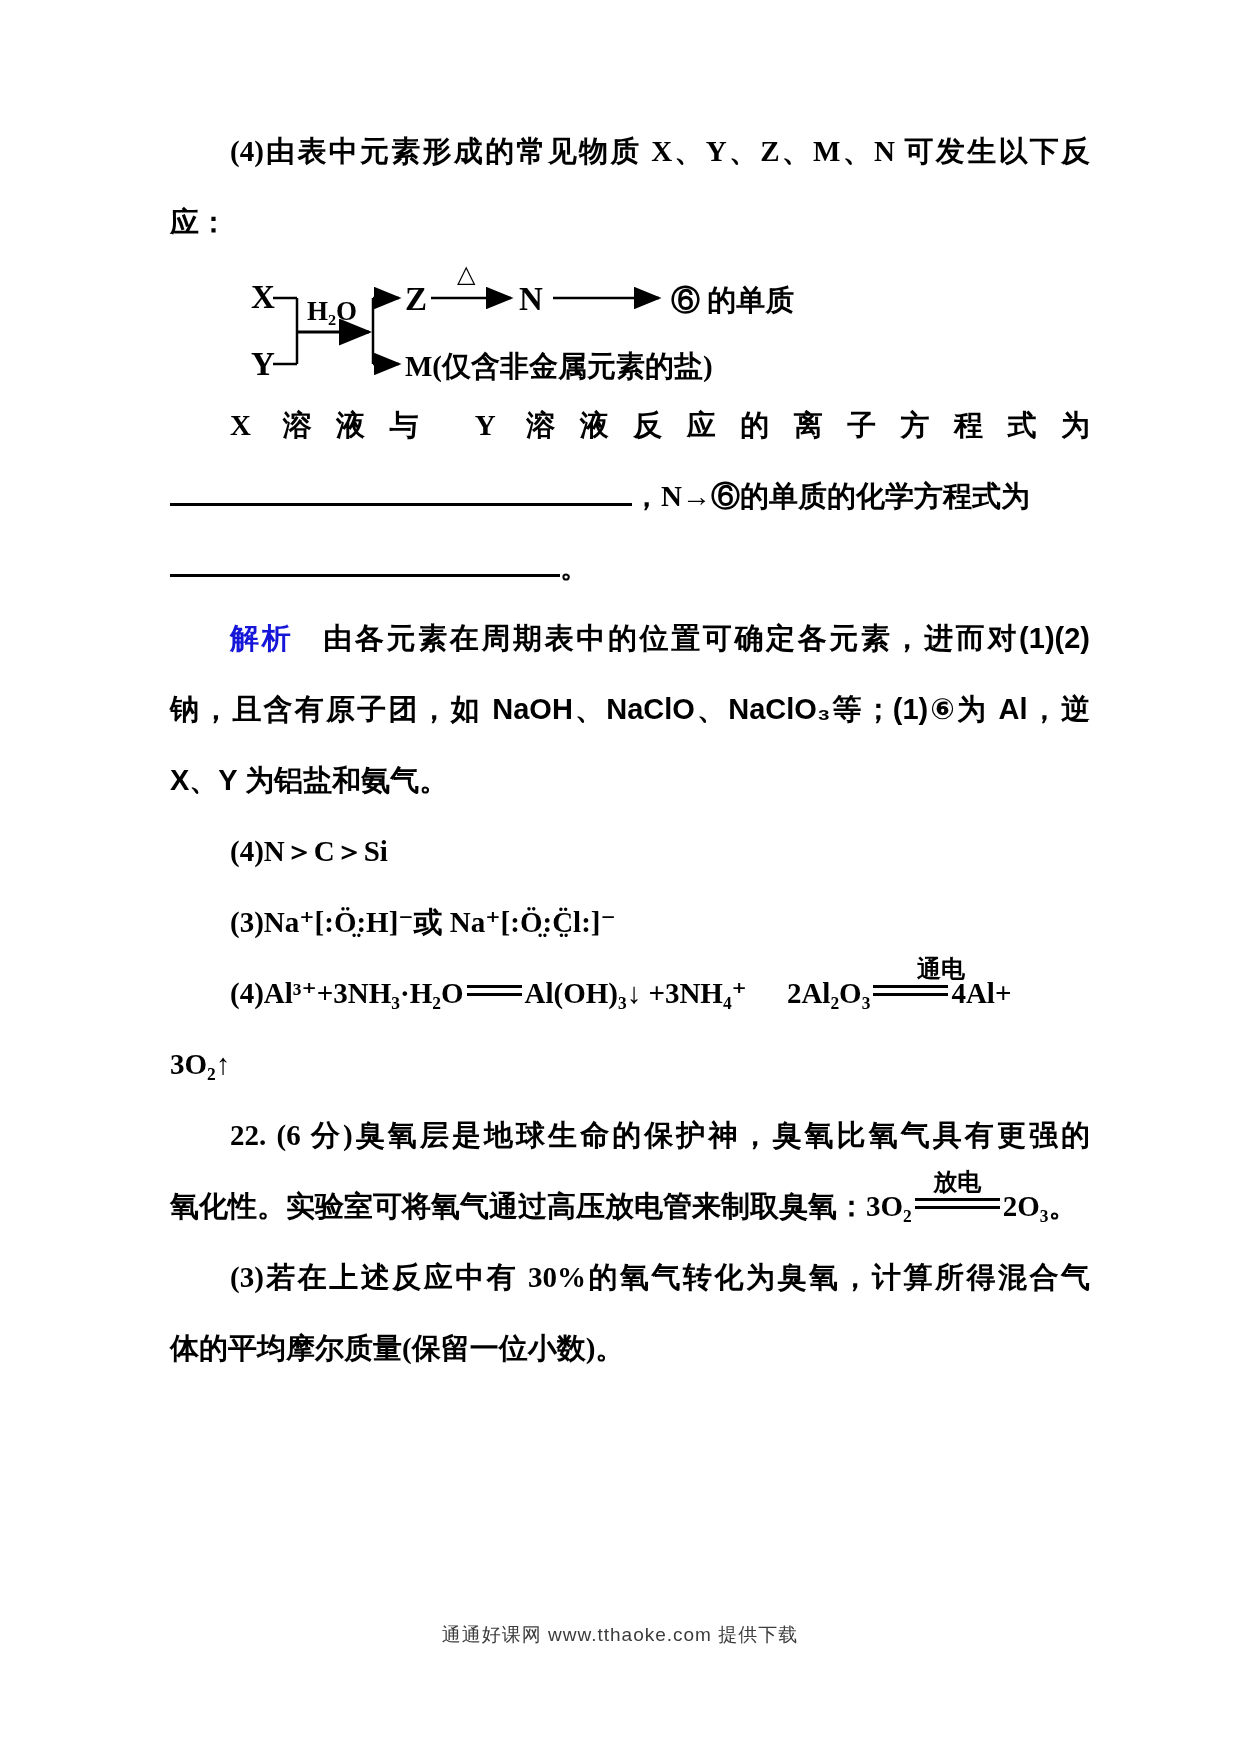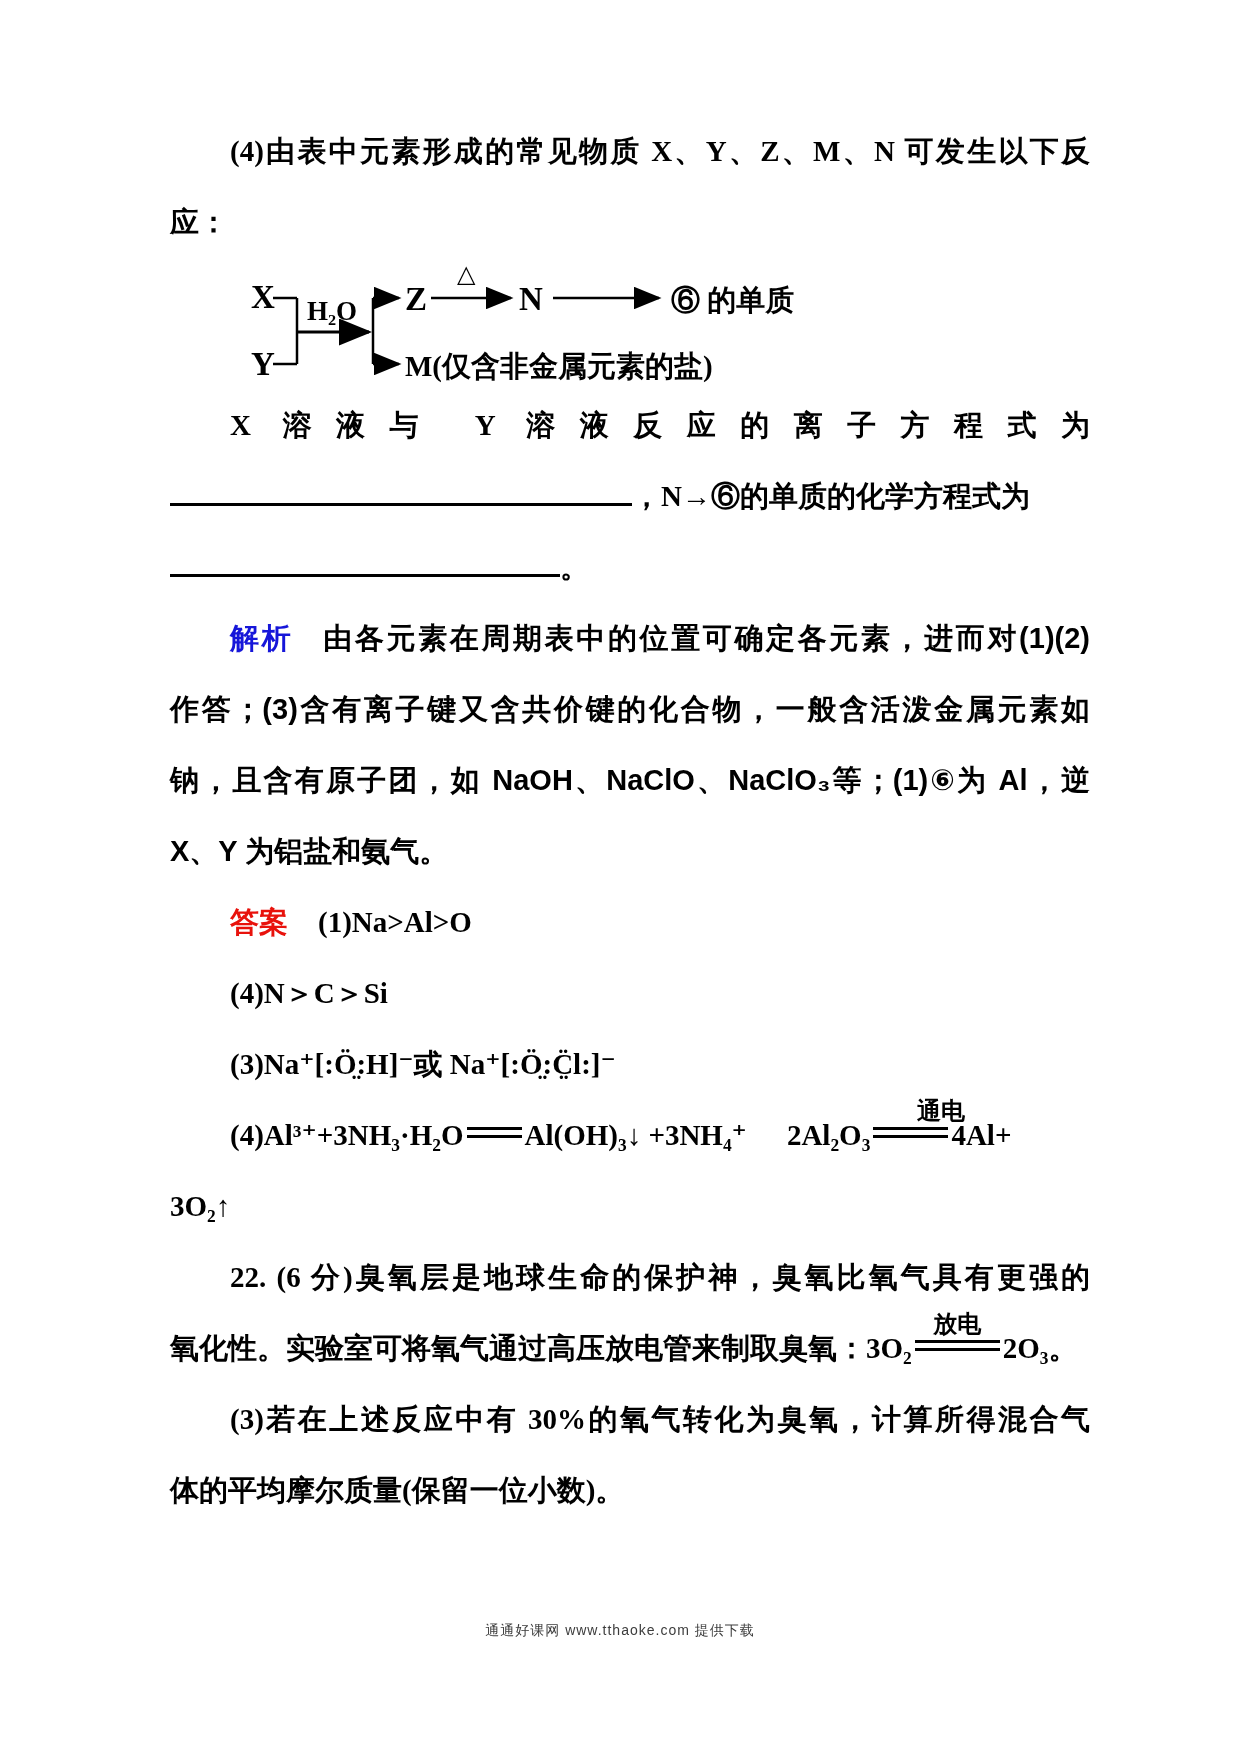--- a/index.html
+++ b/index.html
@@ -28,21 +28,21 @@
   .eq .cond{
     position:absolute;left:50%;bottom:15px;transform:translateX(-50%);
     font-size:24px;line-height:1;white-space:nowrap;font-weight:bold;
   }
   .w55{width:55px;}
   .w75{width:75px;}
   .w85{width:85px;}
   .gap40{display:inline-block;width:40px;}
   .footer{
     position:absolute;top:1622px;left:0;width:100%;text-align:center;
-    font-size:14px;color:#3c3c3c;letter-spacing:1px;
+    font-size:19px;color:#3c3c3c;letter-spacing:1px;
     font-family:"Liberation Sans","DejaVu Sans",sans-serif;
   }
   svg text{font-family:"Liberation Serif","DejaVu Serif",serif;font-weight:bold;fill:#000;}
 </style>
 </head>
 <body>
 
 <div class="content">
 
   <div class="line jfull indent">(4)由表中元素形成的常见物质 X、Y、Z、M、N 可发生以下反</div>
@@ -81,27 +81,23 @@
     <span class="blank b1"></span><span>，N→⑥的单质的化学方程式为</span>
   </div>
 
   <div class="line">
     <span class="blank b2"></span><span>。</span>
   </div>
 
   <div class="line jfull indent hei">
     <span class="lab lab-blue">解析</span><span>由各元素在周期表中的位置可确定各元素，进而对(1)(2)</span>
   </div>
-  <div class="line jfull hei">作答；(3)含有离子键又含共价键的化合物，一般含活泼金属元素如</div>
   <div class="line jfull hei">钠，且含有原子团，如 NaOH、NaClO、NaClO₃等；(1)⑥为 Al，逆</div>
   <div class="line hei">X、Y 为铝盐和氨气。</div>
 
-  <div class="line indent">
-    <span class="lab lab-red">答案</span><span>(1)Na&gt;Al&gt;O</span>
-  </div>
   <div class="line indent">(4)N＞C＞Si</div>
   <div class="line indent">(3)Na⁺[:Ö̤:H]⁻或 Na⁺[:Ö̤:C̤̈l:]⁻</div>
 
   <div class="line indent">
     <span>(4)Al³⁺+3NH₃·H₂O</span><span class="eq"><span class="bars w55"></span></span><span>Al(OH)₃↓ +3NH₄⁺</span><span class="gap40"></span><span>2Al₂O₃</span><span class="eq"><span class="cond hei">通电</span><span class="bars w75"></span></span><span>4Al+</span>
   </div>
   <div class="line">3O₂↑</div>
 
   <div class="line jfull indent">22. (6 分)臭氧层是地球生命的保护神，臭氧比氧气具有更强的</div>
 

